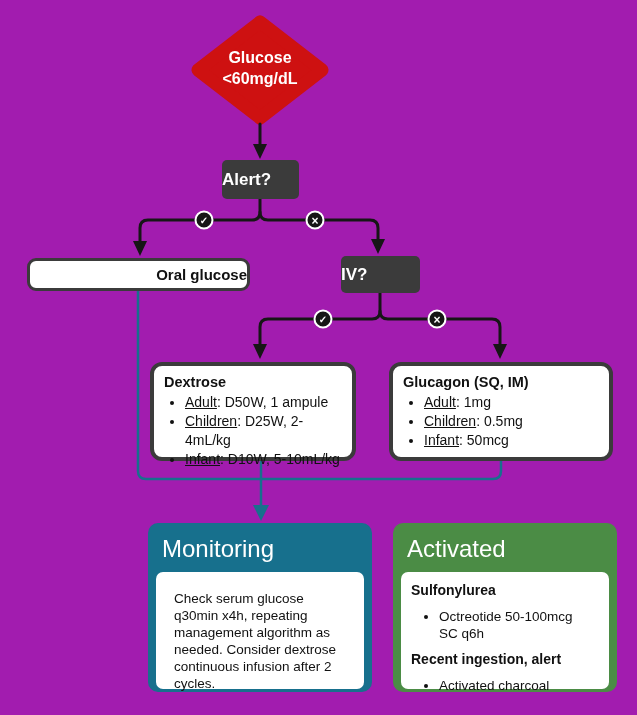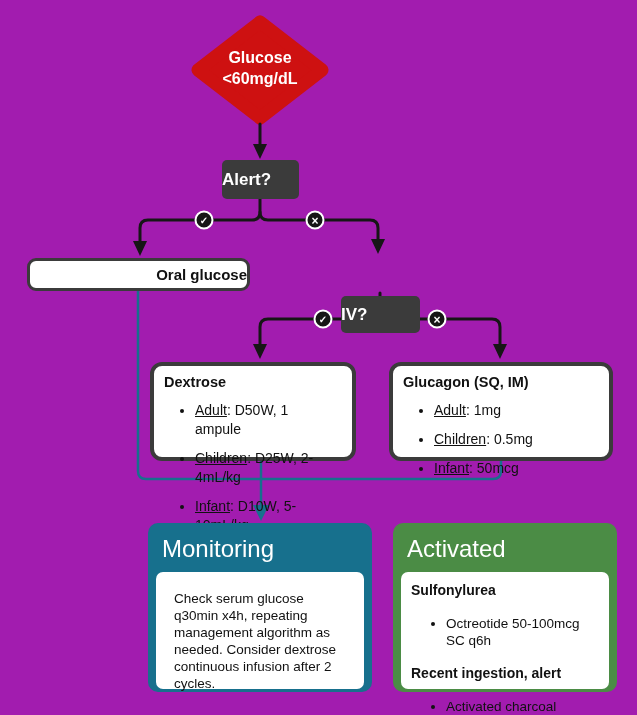--- a/index.html
+++ b/index.html
@@ -13,36 +13,36 @@
     position:absolute;left:192px;top:47px;width:136px;
     color:#fff;font-weight:bold;font-size:16px;line-height:21px;
     text-align:center;white-space:pre-line;
   }
   .decision{
     position:absolute;background:#3b3b3b;color:#fff;border-radius:5px;
     display:flex;align-items:center;justify-content:flex-start;
     font-weight:bold;font-size:17px;box-sizing:border-box;
   }
   .decision.alert{left:222px;top:160px;width:77px;height:39px;}
-  .decision.iv{left:341px;top:256px;width:79px;height:37px;margin-top:40px;}
+  .decision.iv{left:341px;top:256px;width:79px;height:37px;}
 
   .action-box{
     position:absolute;background:#fff;border:3px solid #3b3b3b;border-radius:9px;
     box-sizing:border-box;
     justify-content:flex-end;
   }
   .oral{left:27px;top:258px;width:223px;height:33px;
     display:flex;align-items:center;padding-left:12px;
     font-weight:bold;font-size:15px;color:#111;}
   .med{border-width:4px;border-radius:12px;padding:7px 8px 6px 10px;color:#111;}
   .med.dextrose{left:150px;top:362px;width:206px;height:99px;}
   .med.glucagon{left:389px;top:362px;width:224px;height:99px;}
   .med .med-title{font-weight:bold;font-size:14.5px;line-height:18px;}
   .med ul{margin:2px 0 0 0;padding-left:21px;font-size:14px;line-height:19px;}
-  .med li{margin:10px;}
+  .med li{margin:0;}
   .u{text-decoration:underline;}
 
   .badge{
     position:absolute;width:15px;height:15px;border-radius:50%;
     background:#161616;border:2px solid #fff;color:#fff;
     display:flex;align-items:center;justify-content:center;
     font-weight:bold;transform:translate(-50%,-50%);
   }
   .badge.check{font-size:10px;}
   .badge.cross{font-size:12px;line-height:1;}
@@ -56,21 +56,21 @@
   .panel-title{color:#fff;font-size:24px;font-weight:400;padding:4px 0 9px 6px;}
   .panel-body{
     background:#fff;border-radius:7px;height:117px;box-sizing:border-box;
     padding:10px 10px;color:#111;
   }
   .panel.monitoring .panel-body p{
     margin:8px;font-size:13.5px;line-height:17px;max-width:172px;
   }
   .adj-heading{font-weight:bold;font-size:14px;line-height:17px;}
   .panel.adjuncts ul{margin:1px 0 7px 0;padding-left:19px;font-size:13.5px;line-height:17px;max-width:178px;}
-  .panel.adjuncts li{margin:16px;}
+  .panel.adjuncts li{margin:9px;}
 </style>
 </head>
 <body>
 
 <div class="canvas">
 
   <svg class="overlay" viewBox="0 0 637 715">
 
     <polygon points="260,22 322,70 260,118 198,70" fill="#ce1111" stroke="#ce1111" stroke-width="13" stroke-linejoin="round"></polygon>
 

